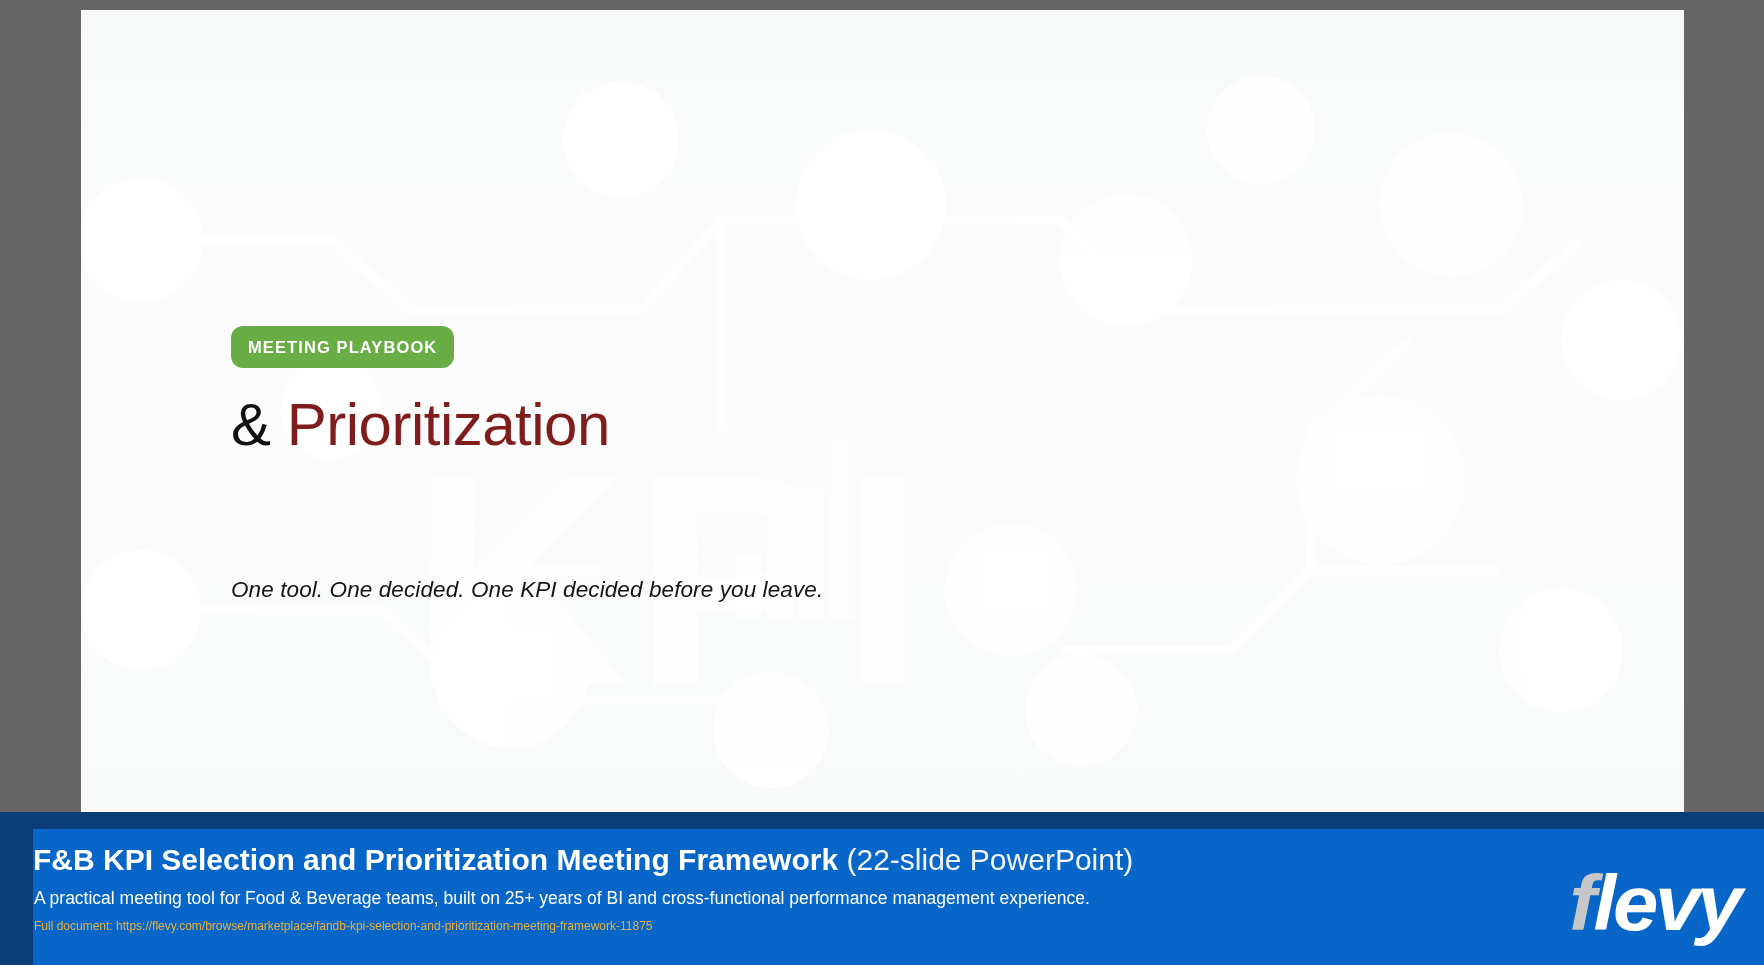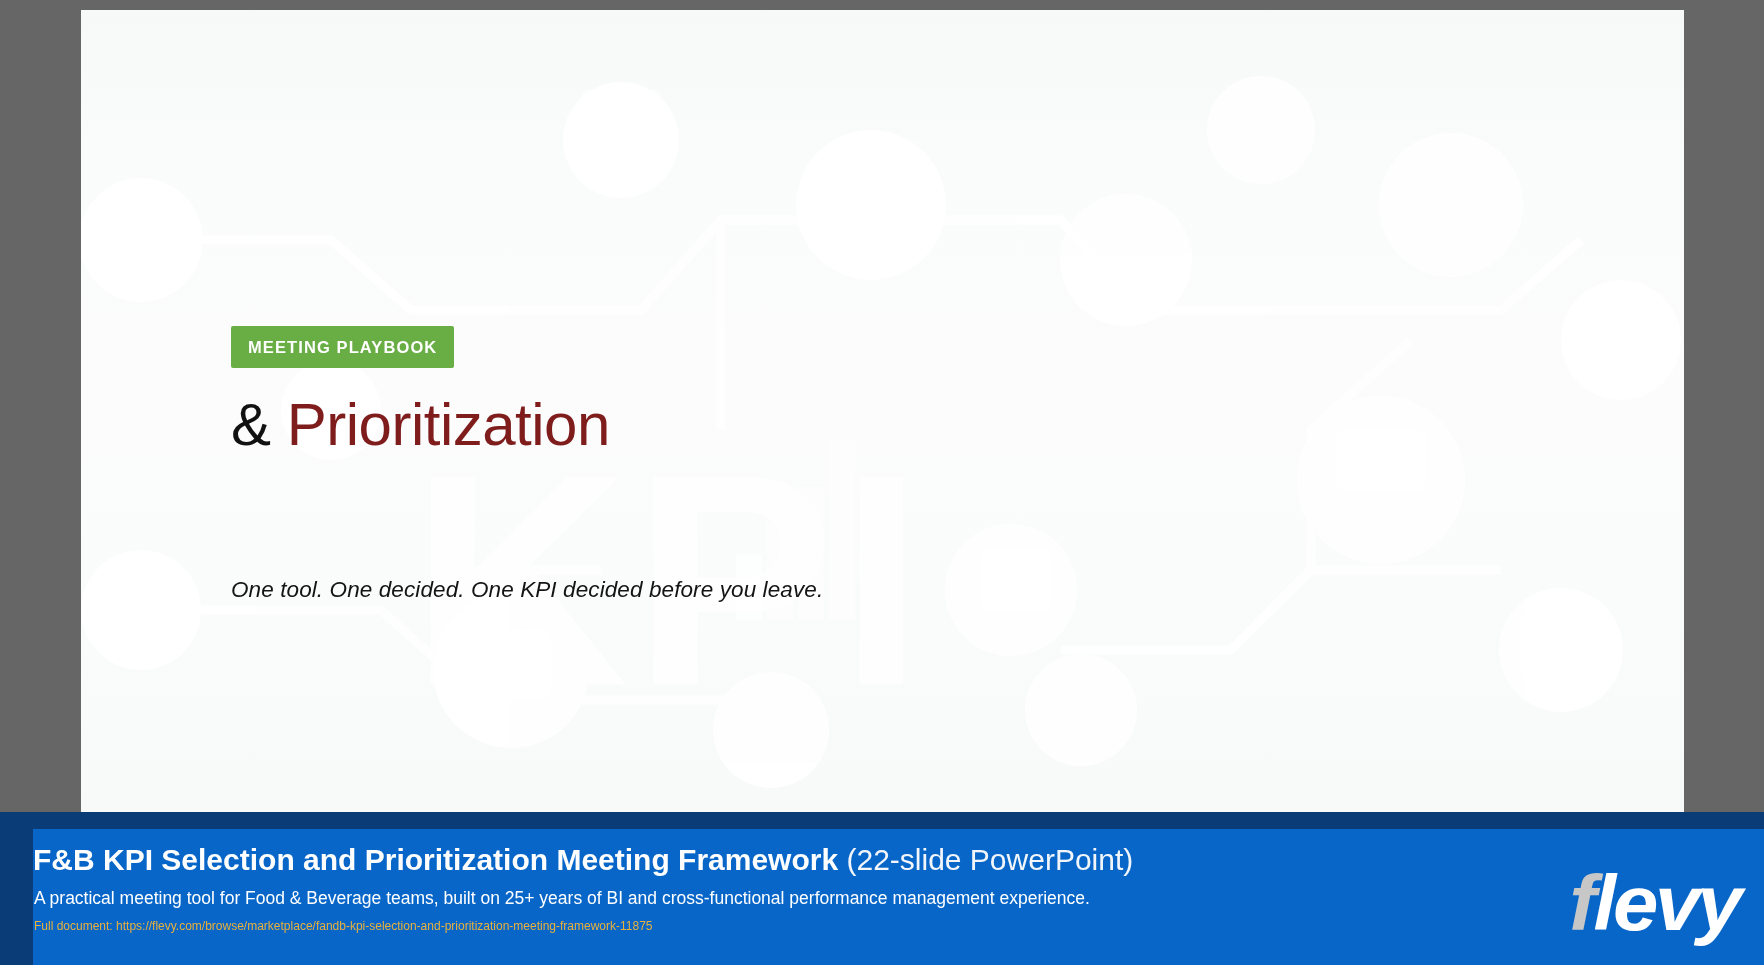--- a/index.html
+++ b/index.html
@@ -81,21 +81,21 @@
     top: 316px;
     height: 42px;
     padding: 0 17px;
     display: flex;
     align-items: center;
     background: #69ad45;
     color: #ffffff;
     font-size: 16.5px;
     font-weight: bold;
     letter-spacing: 1.1px;
-    border-radius: 2px;
+    border-radius: 12px;
   }
 
   .title {
     position: absolute;
     left: 150px;
     top: 380px;
     width: 1100px;
     font-size: 60px;
     font-weight: normal;
     color: #111111;

